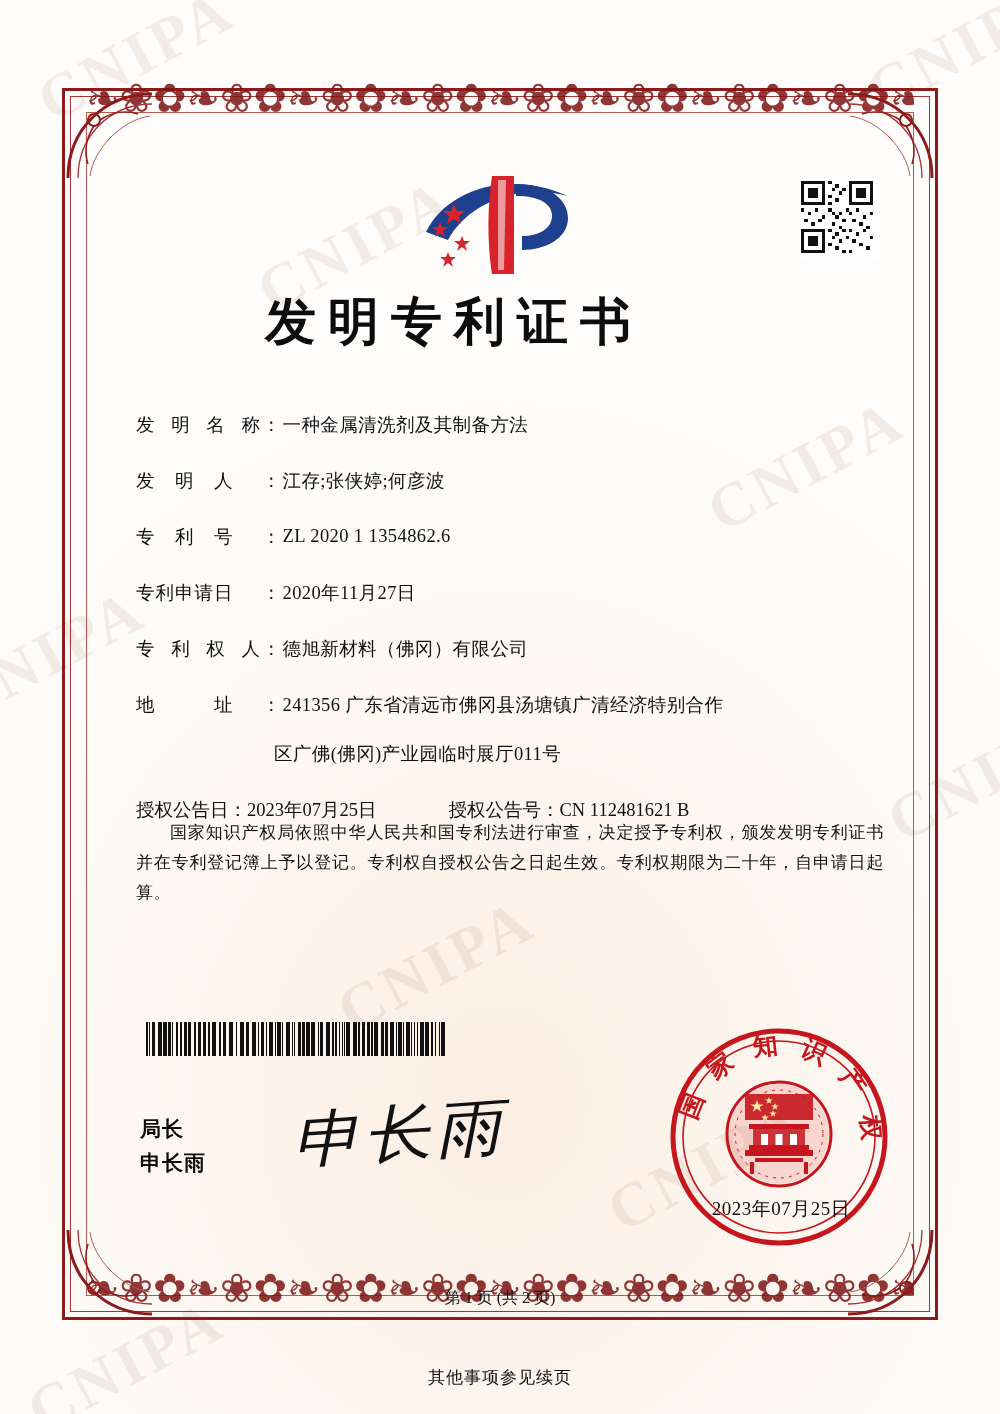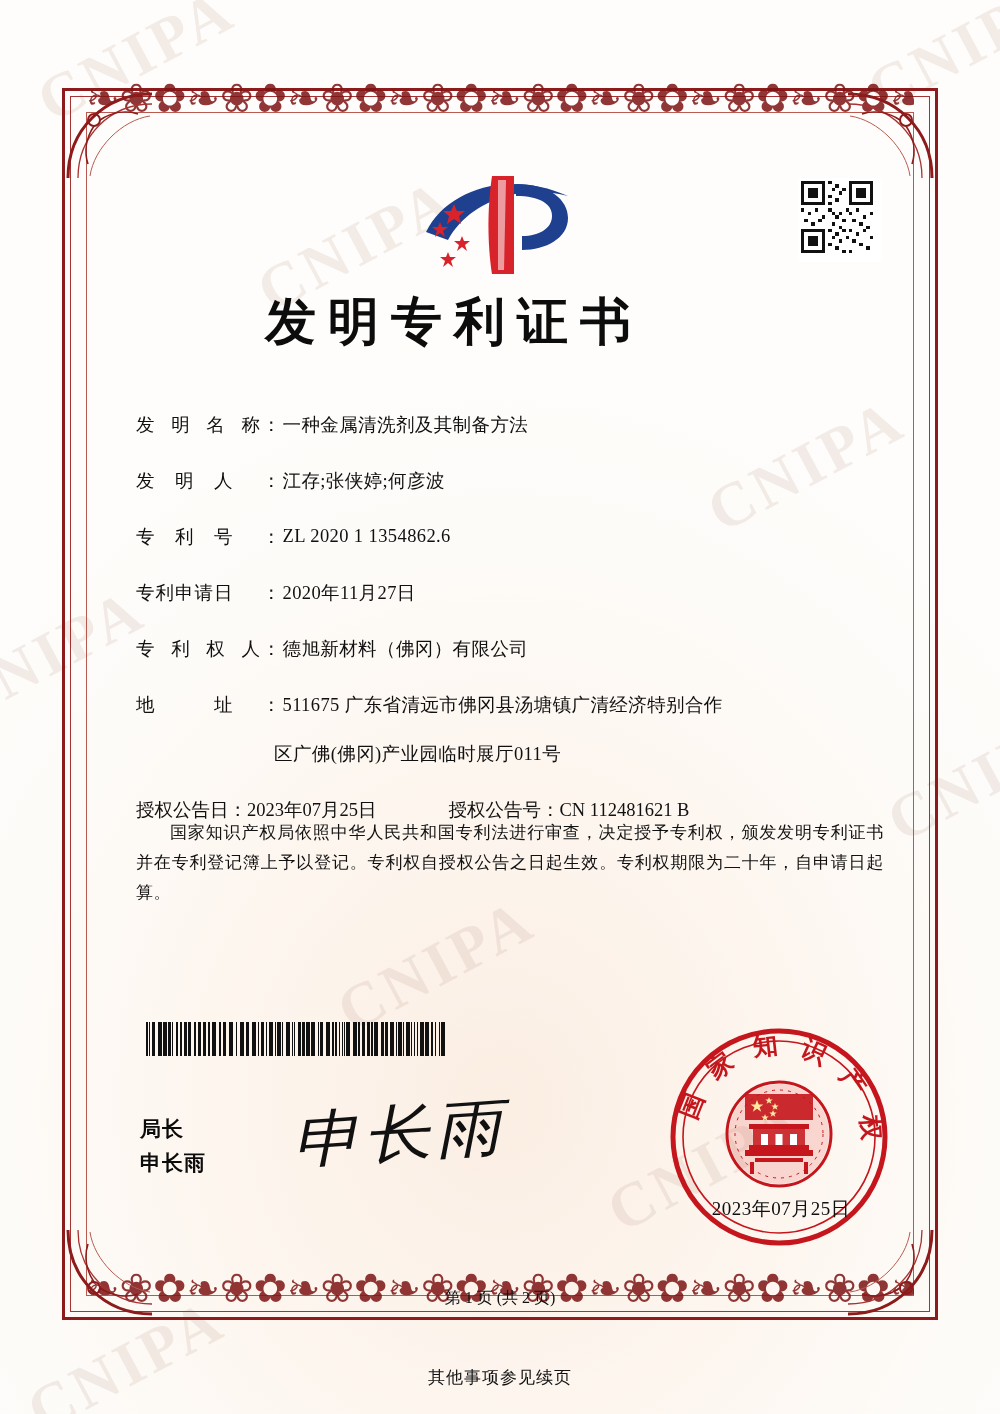--- a/index.html
+++ b/index.html
@@ -431,21 +431,21 @@
 
     <div class="row">
       <span class="lbl">专 利 权 人</span>
       <span class="colon">：</span>
       <span class="val">德旭新材料（佛冈）有限公司</span>
     </div>
 
     <div class="row tight">
       <span class="lbl nospread">地　　　址</span>
       <span class="colon">：</span>
-      <span class="val">511675 广东省清远市佛冈县汤塘镇广清经济特别合作</span>
+      <span class="val">241356 广东省清远市佛冈县汤塘镇广清经济特别合作</span>
     </div>
     <div class="row">
       <span class="val val2">区广佛(佛冈)产业园临时展厅011号</span>
     </div>
 
     <div class="pubrow">
       <span>授权公告日</span>
       <span>：</span>
       <span>2023年07月25日</span>
       <span class="seg2">授权公告号</span>

